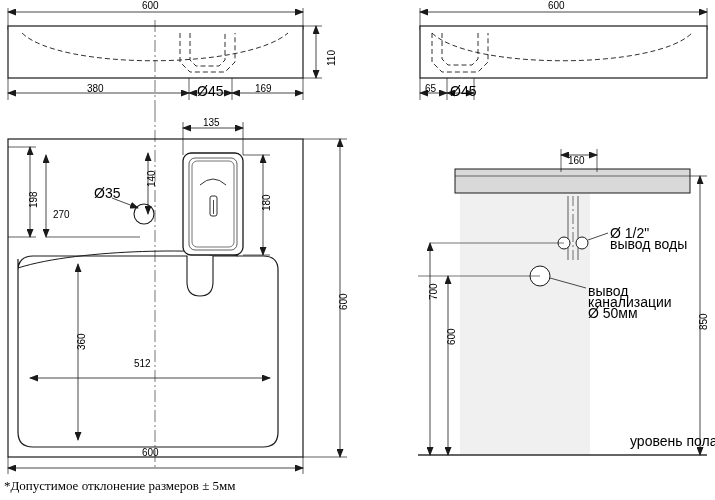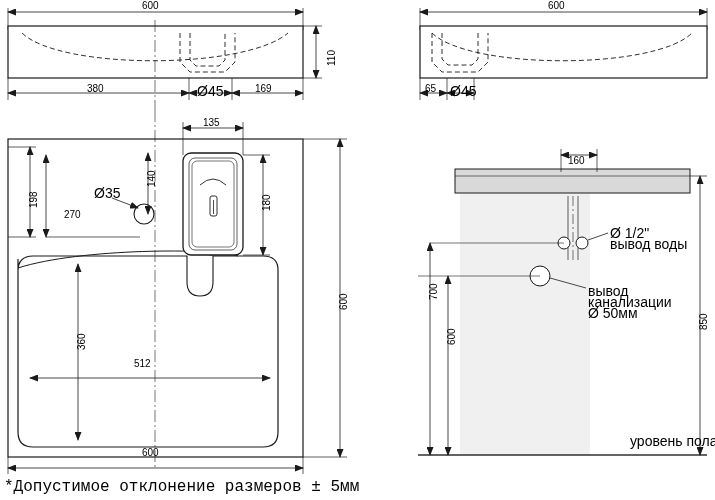--- a/index.html
+++ b/index.html
@@ -12,22 +12,22 @@
   svg{position:absolute;left:0;top:0;}
   .lbl{
     position:absolute;
     font-family:"Liberation Sans", sans-serif;
     font-size:10px;color:#000;white-space:nowrap;
     line-height:1.1;
   }
   .lbl.small{font-size:14px;}
   .rot{transform-origin:0 0;}
   .footnote{
-    position:absolute;left:4px;top:478px;font-size:16px;color:#000;
-    font-family:Liberation Mono, monospace;white-space:nowrap;
+    position:absolute;left:4px;top:478px;font-size:13px;color:#000;
+    font-family:Liberation Serif, serif;white-space:nowrap;
   }
 </style>
 </head>
 <body>
 
 <div id="root">
 
   <svg width="715" height="500">
     <defs>
       <marker id="ar" markerWidth="9" markerHeight="7" refX="8" refY="3.5" orient="auto" markerUnits="userSpaceOnUse">
@@ -174,21 +174,21 @@
   <div class="lbl" style="left:87px;top:83px;">380</div>
   <div class="lbl small" style="left:197px;top:84px;">Ø45</div>
   <div class="lbl" style="left:255px;top:83px;">169</div>
 
   <div class="lbl" style="left:548px;top:0px;">600</div>
   <div class="lbl" style="left:425px;top:83px;">65</div>
   <div class="lbl small" style="left:450px;top:84px;">Ø45</div>
 
   <div class="lbl" style="left:203px;top:117px;">135</div>
   <div class="lbl rot" style="left:28px;top:208px;transform:rotate(-90deg);">198</div>
-  <div class="lbl" style="left:64px;top:209px;">270</div>
+  <div class="lbl" style="left:53px;top:209px;">270</div>
   <div class="lbl small" style="left:94px;top:186px;text-align:center;">Ø35</div>
   <div class="lbl rot" style="left:146px;top:187px;transform:rotate(-90deg);">140</div>
   <div class="lbl rot" style="left:261px;top:211px;transform:rotate(-90deg);">180</div>
   <div class="lbl rot" style="left:76px;top:350px;transform:rotate(-90deg);">360</div>
   <div class="lbl" style="left:134px;top:358px;">512</div>
   <div class="lbl rot" style="left:338px;top:310px;transform:rotate(-90deg);">600</div>
   <div class="lbl" style="left:142px;top:447px;">600</div>
 
   <div class="lbl" style="left:568px;top:143px;margin-top:12px;">160</div>
   <div class="lbl small" style="left:610px;top:226px;">Ø 1/2"</div>

